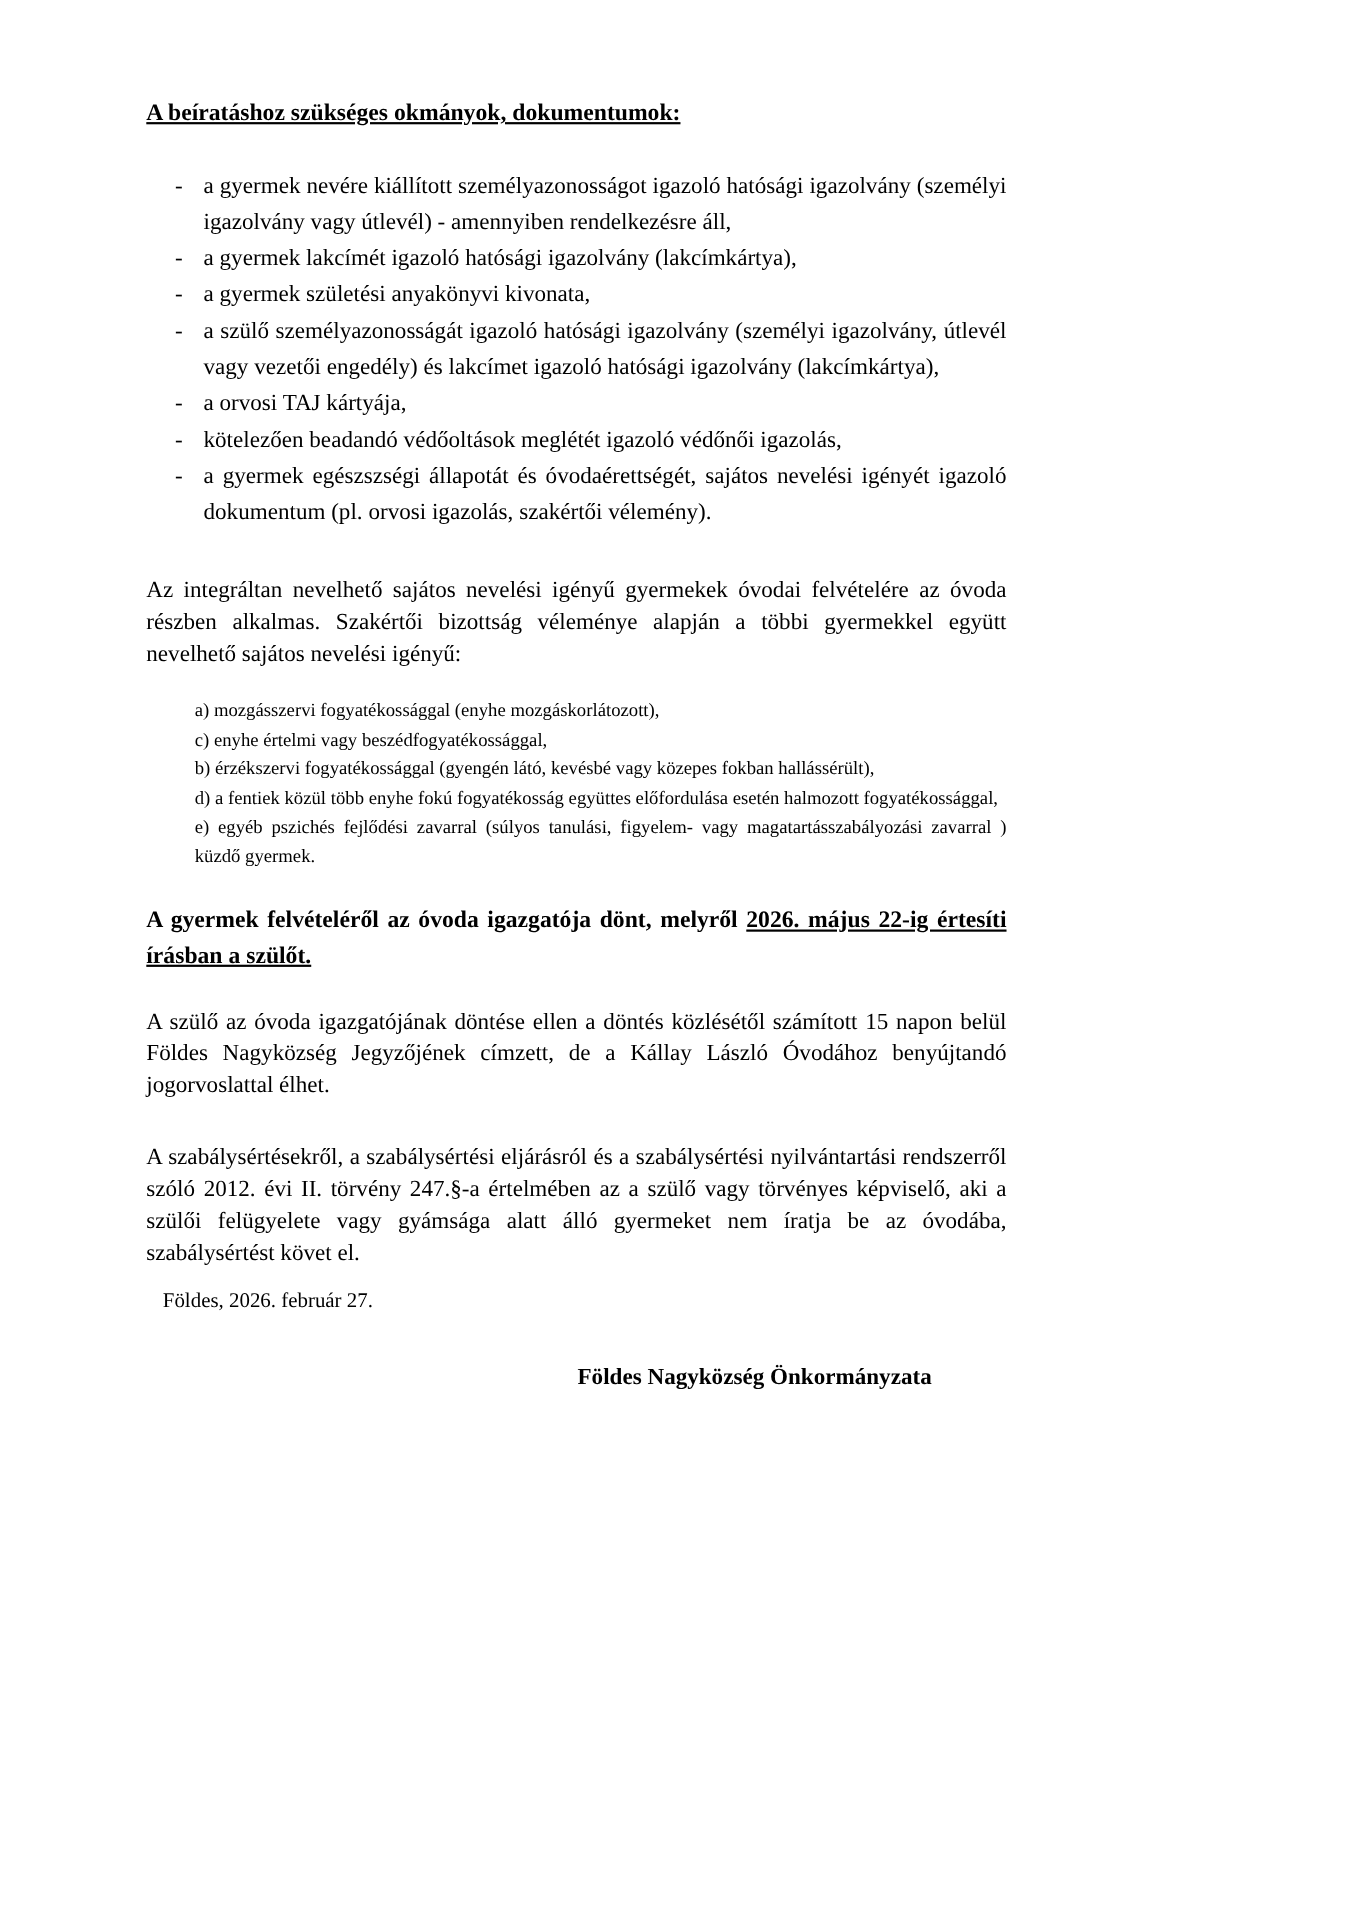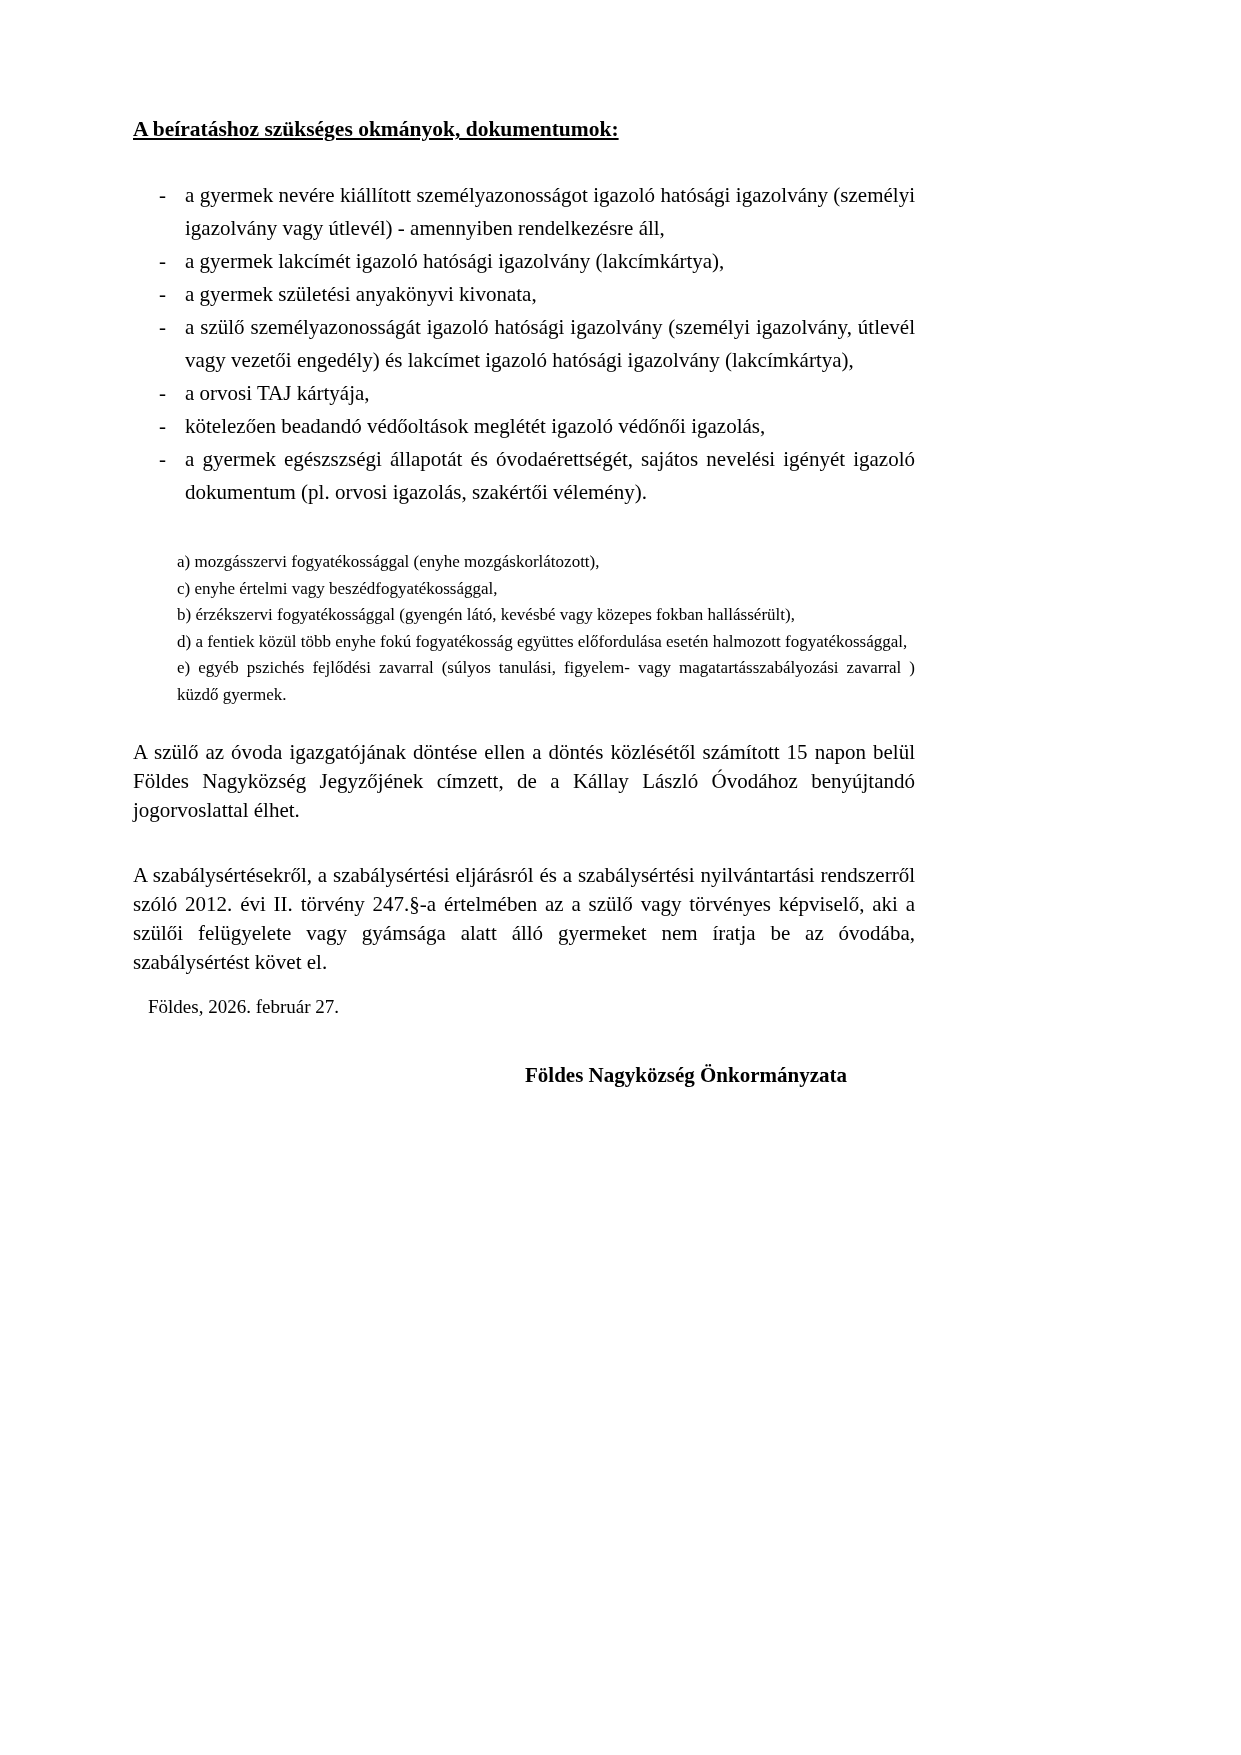--- a/index.html
+++ b/index.html
@@ -7,21 +7,21 @@
   body {
     background: #ffffff;
     color: #000000;
     font-family: "Liberation Serif", "DejaVu Serif", serif;
   }
   .page {
     position: relative;
     width: 1038px;
     min-height: 1755px;
     background: #ffffff;
-    padding: 116px 123px 60px 133px;
+    padding: 89px 123px 60px 133px;
   }
   .title {
     font-weight: bold;
     text-decoration: underline;
     font-size: 21.5px;
     line-height: 26px;
     margin: 0 0 37px 0;
   }
   .doc-list { margin: 0 0 40px 0; }
   .doc-item {
@@ -86,29 +86,31 @@
   <div class="doc-list">
     <div class="doc-item"><span class="dash">-</span><span>a gyermek nevére kiállított személyazonosságot igazoló hatósági igazolvány (személyi igazolvány vagy útlevél) - amennyiben rendelkezésre áll,</span></div>
     <div class="doc-item"><span class="dash">-</span><span>a gyermek lakcímét igazoló hatósági igazolvány (lakcímkártya),</span></div>
     <div class="doc-item"><span class="dash">-</span><span>a gyermek születési anyakönyvi kivonata,</span></div>
     <div class="doc-item"><span class="dash">-</span><span>a szülő személyazonosságát igazoló hatósági igazolvány (személyi igazolvány, útlevél vagy vezetői engedély) és lakcímet igazoló hatósági igazolvány (lakcímkártya),</span></div>
     <div class="doc-item"><span class="dash">-</span><span>a orvosi TAJ kártyája,</span></div>
     <div class="doc-item"><span class="dash">-</span><span>kötelezően beadandó védőoltások meglétét igazoló védőnői igazolás,</span></div>
     <div class="doc-item"><span class="dash">-</span><span>a gyermek egészszségi állapotát és óvodaérettségét, sajátos nevelési igényét igazoló dokumentum (pl. orvosi igazolás, szakértői vélemény).</span></div>
   </div>
 
+  <p class="para">Az integráltan nevelhető sajátos nevelési igényű gyermekek óvodai felvételére az óvoda részben alkalmas. Szakértői bizottság véleménye alapján a többi gyermekkel együtt nevelhető sajátos nevelési igényű:</p>
 
   <div class="sen-list">
     <div class="sen-item">a) mozgásszervi fogyatékossággal (enyhe mozgáskorlátozott),</div>
     <div class="sen-item">c) enyhe értelmi vagy beszédfogyatékossággal,</div>
     <div class="sen-item">b) érzékszervi fogyatékossággal (gyengén látó, kevésbé vagy közepes fokban hallássérült),</div>
     <div class="sen-item">d) a fentiek közül több enyhe fokú fogyatékosság együttes előfordulása esetén halmozott fogyatékossággal,</div>
     <div class="sen-item">e) egyéb pszichés fejlődési zavarral (súlyos tanulási, figyelem- vagy magatartásszabályozási zavarral ) küzdő gyermek.</div>
   </div>
 
+  <p class="decision"><span>A gyermek felvételéről az óvoda igazgatója dönt, melyről </span><span class="underl">2026. május 22-ig értesíti írásban a szülőt.</span></p>
 
   <p class="para appeal">A szülő az óvoda igazgatójának döntése ellen a döntés közlésétől számított 15 napon belül Földes Nagyközség Jegyzőjének címzett, de a Kállay László Óvodához benyújtandó jogorvoslattal élhet.</p>
 
   <p class="para violation">A szabálysértésekről, a szabálysértési eljárásról és a szabálysértési nyilvántartási rendszerről szóló 2012. évi II. törvény 247.§-a értelmében az a szülő vagy törvényes képviselő, aki a szülői felügyelete vagy gyámsága alatt álló gyermeket nem íratja be az óvodába, szabálysértést követ el.</p>
 
   <p class="date-line">Földes, 2026. február 27.</p>
 
   <p class="signature">Földes Nagyközség Önkormányzata</p>
 
 </div>

